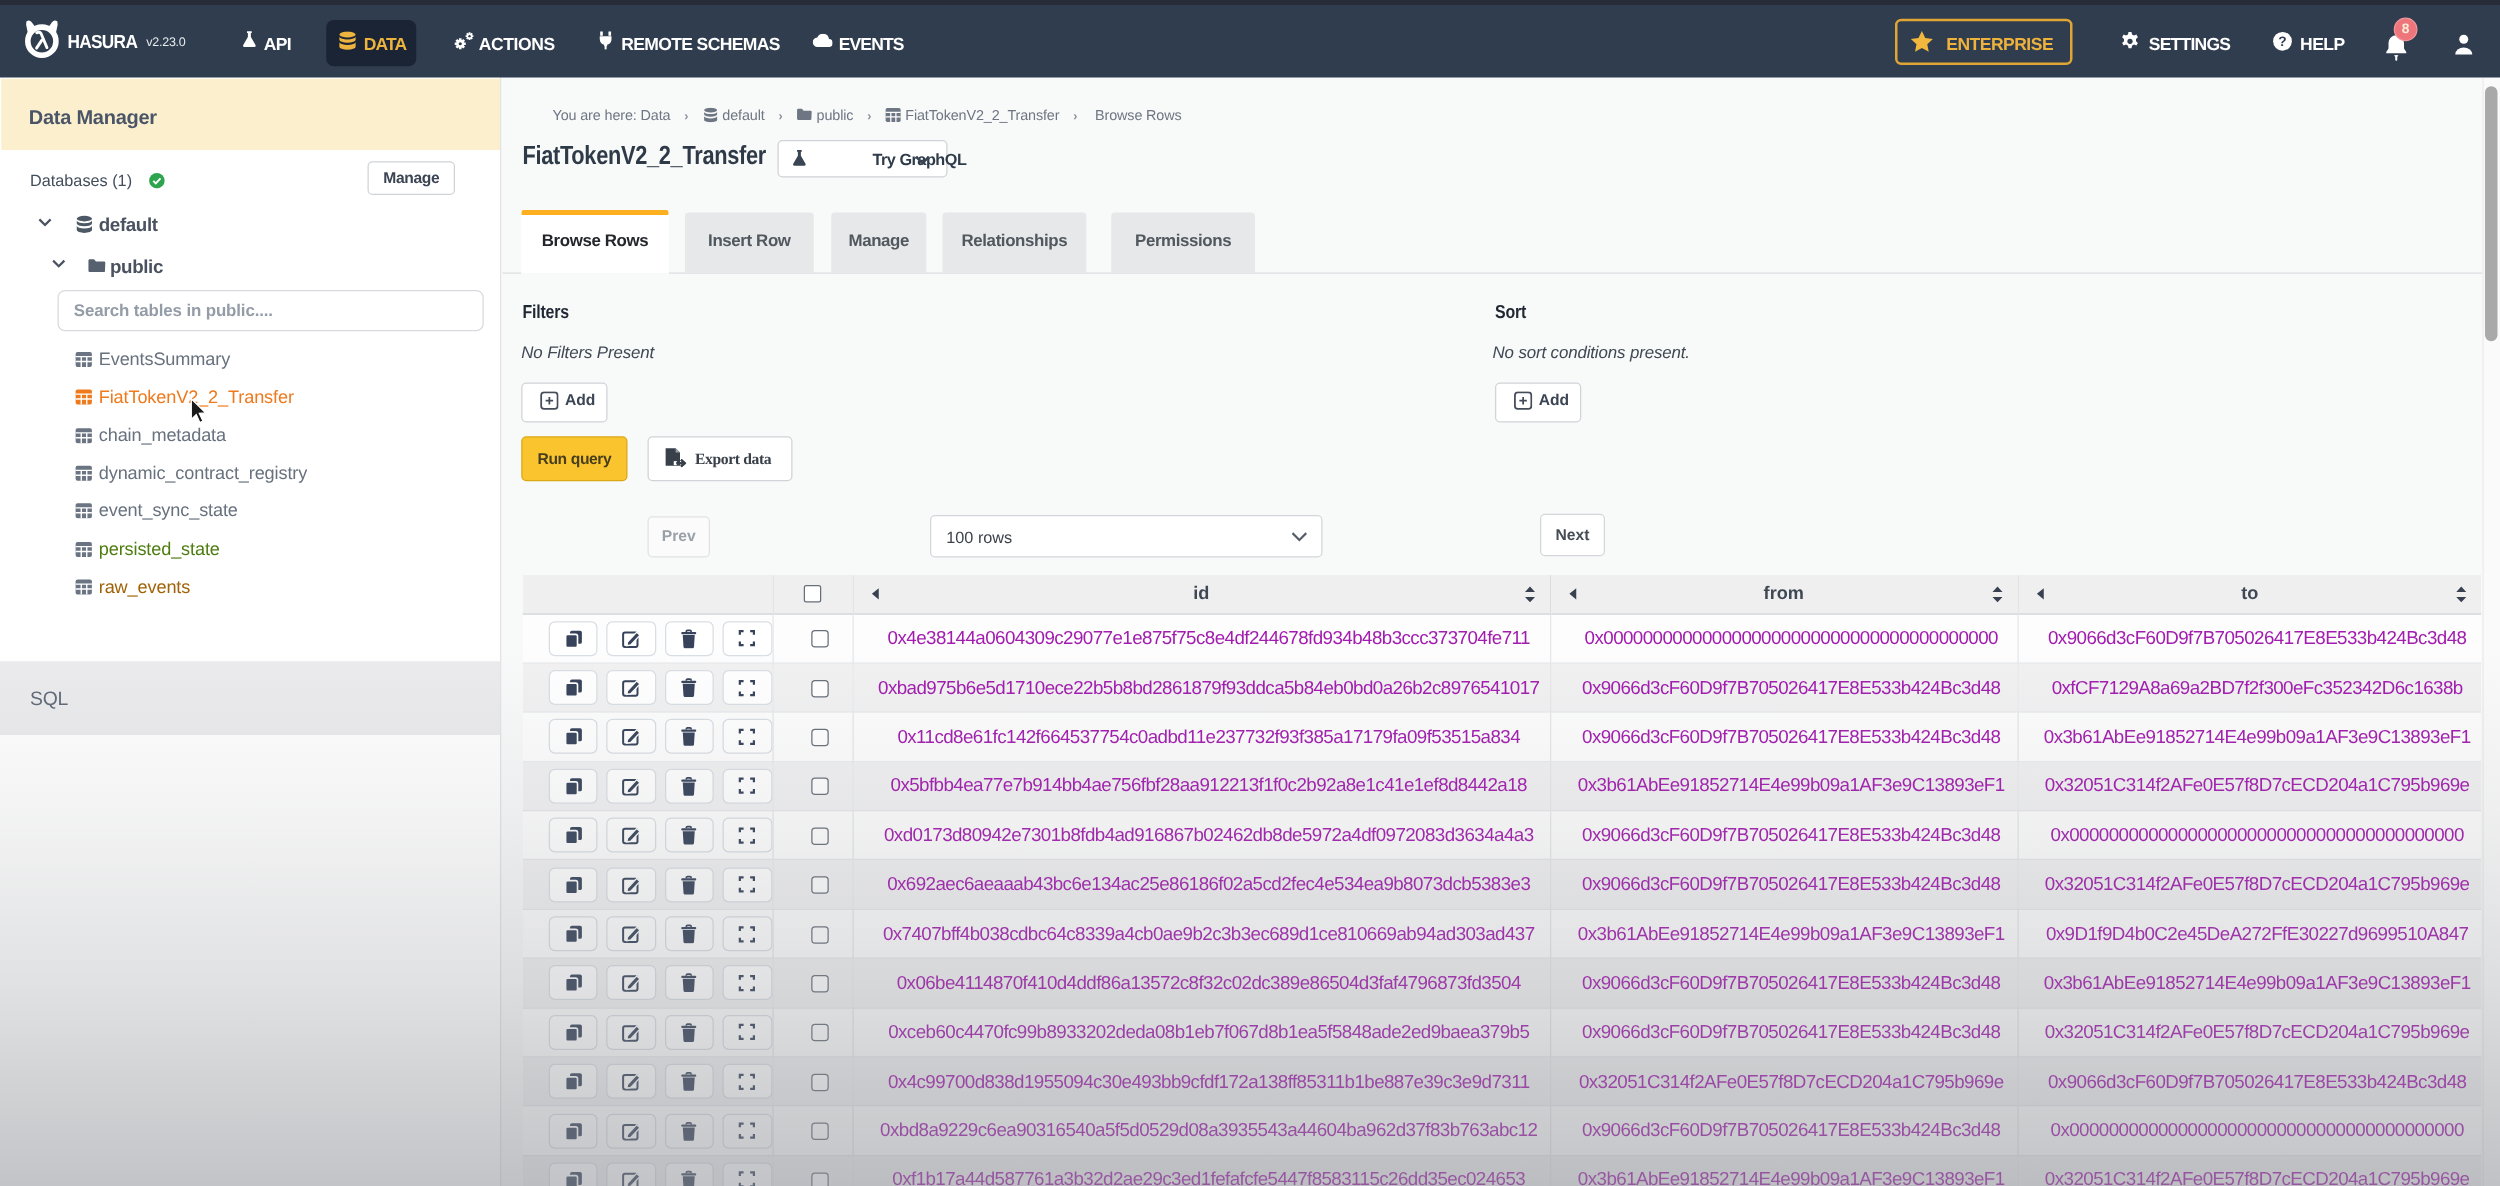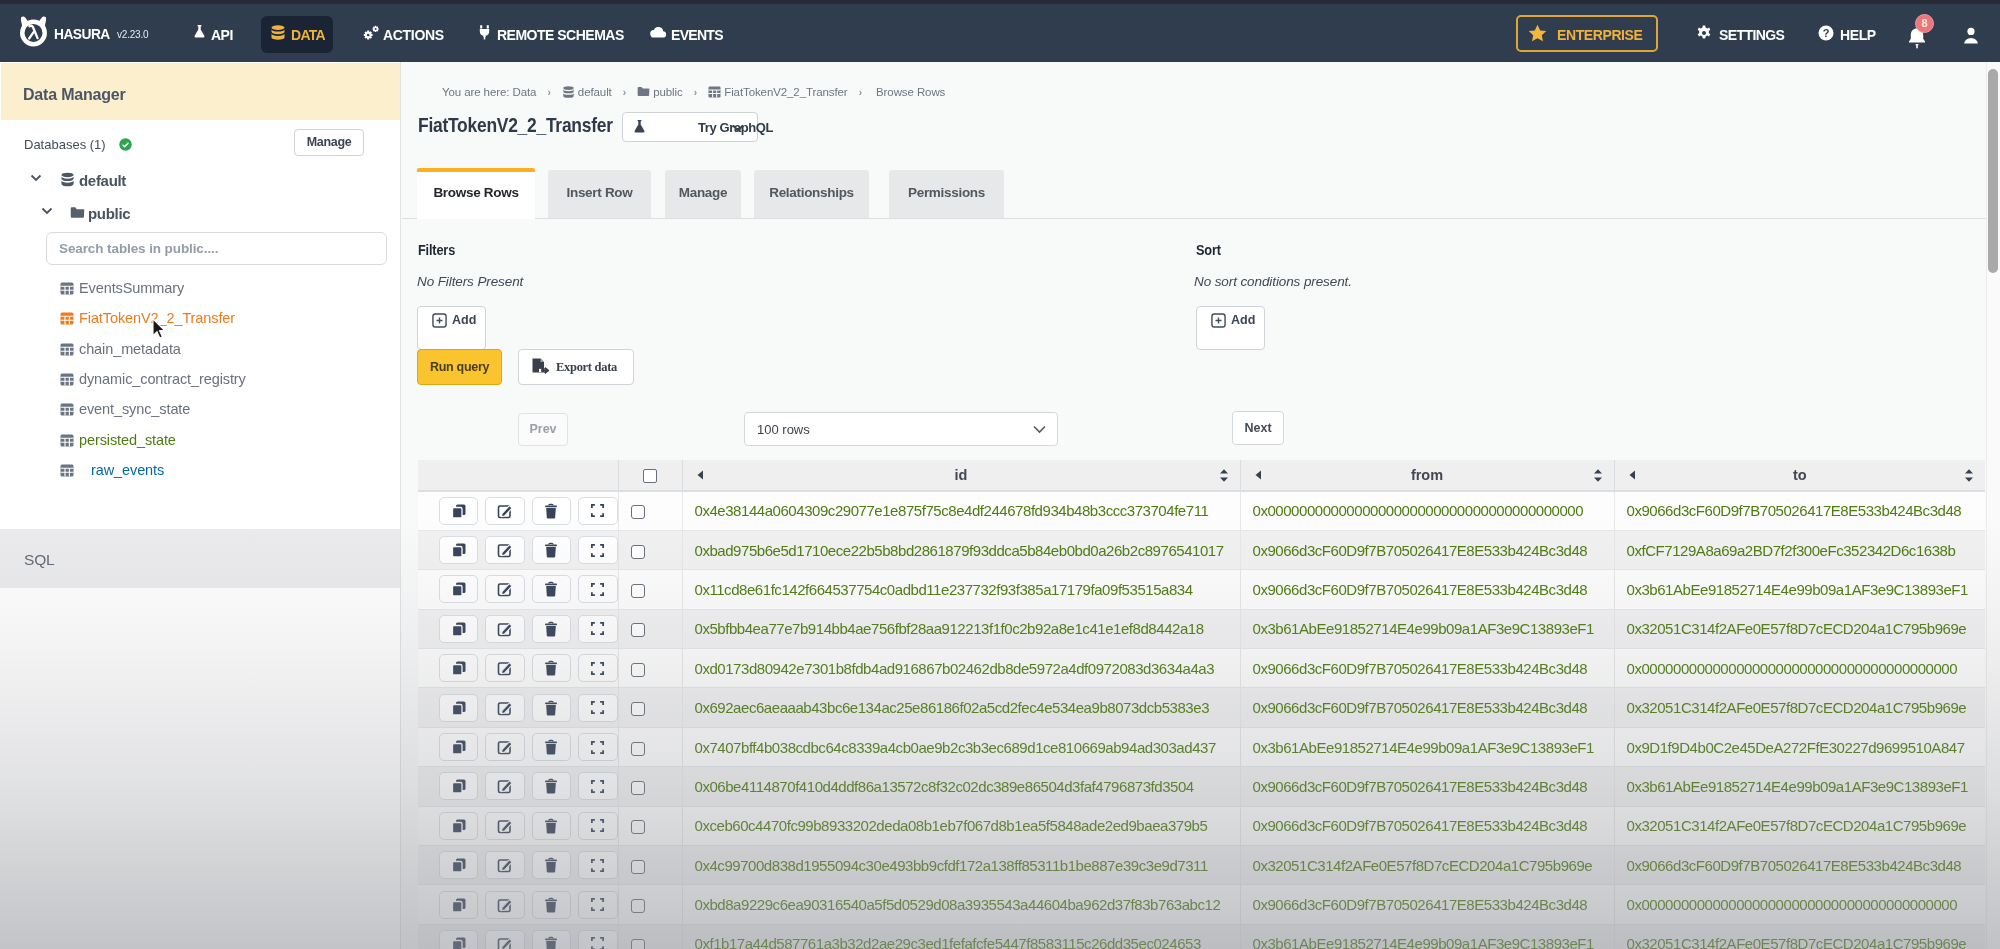--- a/index.html
+++ b/index.html
@@ -74,21 +74,21 @@
   #tab1 div { margin-top:13px; }
   
   .h2 { color:#1f2733; font-weight:bold; font-size:15px; letter-spacing:-0.2px; transform:scaleX(0.85); transform-origin:left;}
   .noit { color:#3f4854; font-style:italic; font-size:13.5px; letter-spacing:-0.1px;}
   #filt-h { left:418px; top:241px; }
   #filt-no { left:417px; top:274px; }
   #addbtn1 { left:417px; top:306px; }
   #sort-h { left:1196px; top:241px; }
   #sort-no { left:1194px; top:274px; }
   #addbtn2 { left:1196px; top:306px; }
-  .addbtn { width:69px; height:44px; background:#fff; border:1px solid #d0d3d7; border-radius:4px; z-index:6;}
+  .addbtn { width:69px; height:32px; background:#fff; border:1px solid #d0d3d7; border-radius:4px; z-index:6;}
   .addbtn svg { position:absolute; left:14px; top:6px; }
   .addbtn span { position:absolute; left:34px; top:6px; color:#3c4554; font-weight:bold; font-size:12.5px; }
   #runbtn { left:417px; top:349px; width:85px; height:36px; background:#fac42e; border:1px solid #dca714; border-radius:4px; z-index:6;}
   #runtxt { left:430px; top:360px; color:#473e1d; font-weight:bold; font-size:12.5px; letter-spacing:-0.3px; z-index:7;}
   #expbtn { left:518px; top:349px; width:116px; height:36px; background:#fff; border:1px solid #d0d3d7; border-radius:4px; z-index:6;}
   #exp-ic { left:530px; top:357px; z-index:7;}
   #exp-txt { left:556px; top:360px; color:#39404a; font-weight:bold; font-size:12.5px; letter-spacing:-0.3px; z-index:7;font-family:Liberation Serif, serif;}
   
   #prevbtn { left:518px; top:413px; width:50px; height:33px; background:#fbfbfb; border:1px solid #e0e2e4; border-radius:4px; color:#9aa0a8; font-weight:bold; font-size:12.5px; text-align:center; line-height:31px; z-index:6;}
   #rowsel { left:744px; top:412px; width:314px; height:34px; background:#fff; border:1px solid #d4d7da; border-radius:4px; z-index:6;}
@@ -98,21 +98,21 @@
 </style>
 </head>
 <body>
 <style>
   
   #tblwrap { left:418px; top:460px; width:1567px; height:489px; overflow:hidden; z-index:6;}
   table { border-collapse:collapse; table-layout:fixed; width:1567px; }
   col.c1{width:200px;} col.c2{width:64px;} col.c3{width:558px;} col.c4{width:374px;} col.c5{width:371px;}
   th { background:#efeff0; height:31px; border-bottom:2px solid #dcdfe2; border-right:1px solid #dadde0; font-weight:bold; font-size:14.5px; color:#3f4854; position:relative; }
   th:last-child { border-right:none; }
-  td { height:39.4px; border-bottom:1px solid #e6e7e9; border-right:1px solid #e6e7e9; text-align:left; font-size:15px; color:#4d7c0f; letter-spacing:-0.45px; overflow:hidden; white-space:nowrap;padding-left:12px; }
+  td { height:39.4px; border-bottom:1px solid #e6e7e9; border-right:1px solid #e6e7e9; text-align:center; font-size:15px; color:#a21caf; letter-spacing:-0.45px; overflow:hidden; white-space:nowrap;padding-left:12px; }
   td:last-child { border-right:none; }
   tr.odd td { background:#fdfdfd; }
   tr.even td { background:#f1f1f2; }
   .colarrow { position:absolute; left:12px; top:9px; }
   .sortic { position:absolute; right:10px; top:8px; }
   .acts { display:flex; gap:7px; padding-left:9px; align-items:center; }
   .abtn { width:40px; height:28px; background:#fff; border:1px solid #d9dee4; border-radius:5px; display:flex; align-items:center; justify-content:center; }
   .cb { width:14px; height:14px; border:1.6px solid #676f7a; border-radius:3px; background:#fff; display:inline-block; vertical-align:middle;}
   
   #sbtrack { left:1986px; top:62px; width:14px; height:887px; background:#fafafa; border-left:1px solid #ececec; z-index:15;}
@@ -264,21 +264,21 @@
         <path d="M0.5 4.3h13M0.5 8.2h13M5 4.3v8.2M9.4 4.3v8.2"></path>
       </g>
     </svg></div>
 <div class="abs titem" style="left:79px; top:432px; color:#4d7c0f;">persisted_state</div>
 <div class="abs" style="left:60px; top:463px; z-index:7;"><svg width="14" height="13" viewBox="0 0 14 13">
       <rect x="0.5" y="0.5" width="13" height="12" rx="1.5" fill="#6a7482"></rect>
       <g stroke="#fff" stroke-width="1.1">
         <path d="M0.5 4.3h13M0.5 8.2h13M5 4.3v8.2M9.4 4.3v8.2"></path>
       </g>
     </svg></div>
-<div class="abs titem" style="left:79px; top:462px; color:#0369a1;margin-left:12px;">raw_events</div>
+<div class="abs titem" style="left:79px; top:462px; color:#a16207;">raw_events</div>
 
 <div class="abs" id="sqlband"></div>
 <div class="abs" id="sqltxt">SQL</div>
 <svg class="abs" id="cursor" width="17" height="22" viewBox="0 0 17 22">
     <path d="M1 1l11.5 11.3-5 .4 2.9 6.1-2.6 1.2-2.8-6.2L1 17.6z" fill="#1a1a1a" stroke="#fff" stroke-width="1.1"></path>
   </svg>
 
 <div class="abs" id="main"></div>
 <div class="abs" id="crumb">You are here: Data <span class="sep">›</span> <svg width="13" height="12" viewBox="0 0 16 15" style="vertical-align:-2px;">
       <ellipse cx="8" cy="2.6" rx="6.5" ry="2.4" fill="#6e7683"></ellipse>

